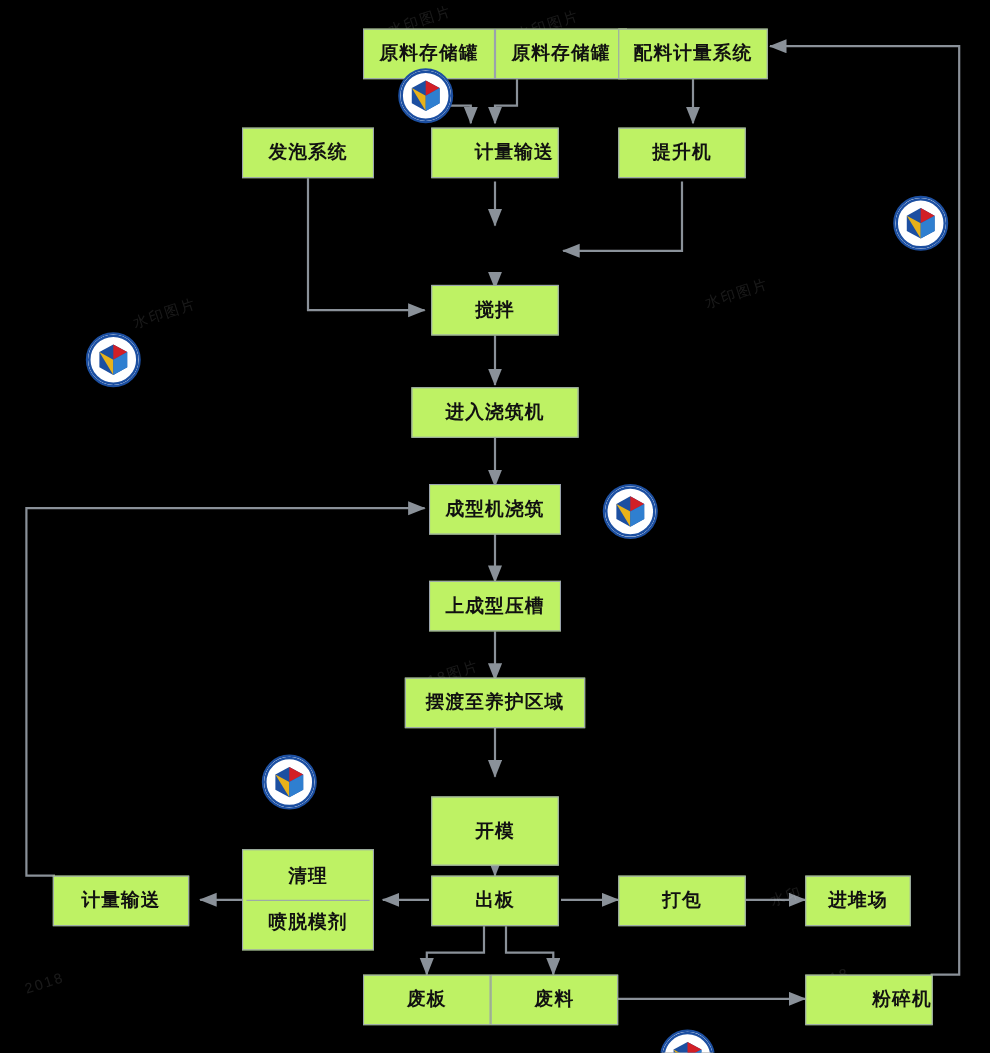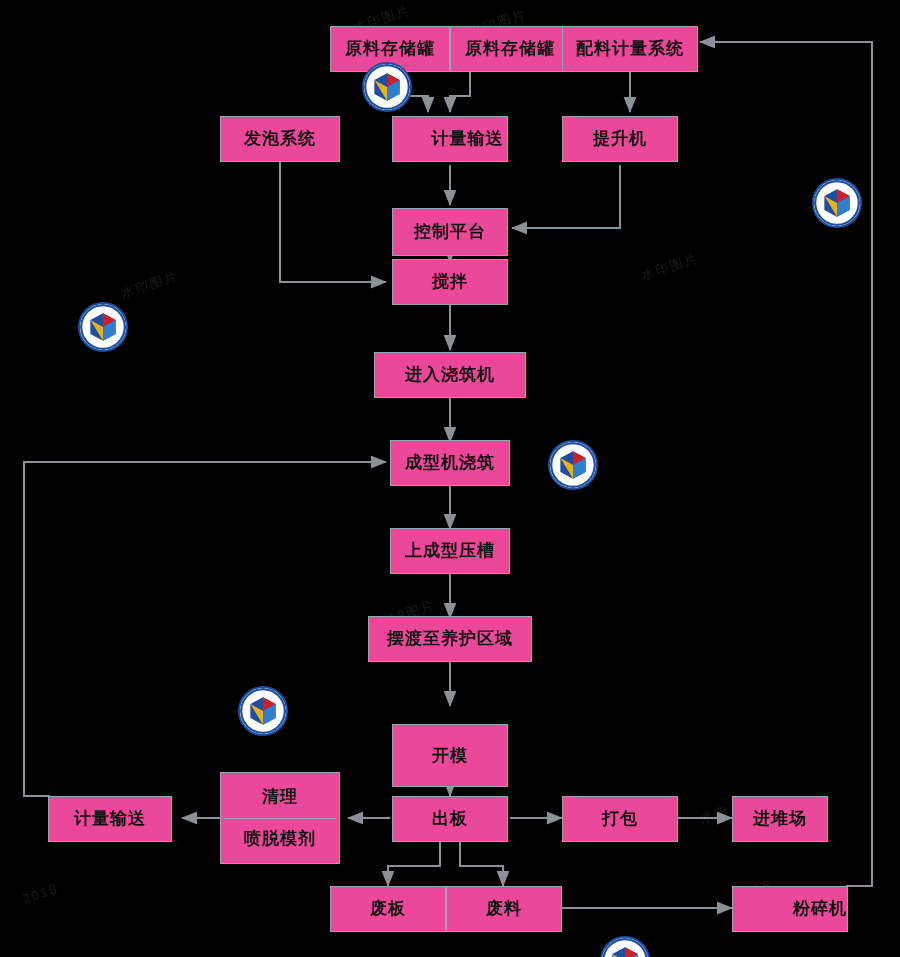--- a/index.html
+++ b/index.html
@@ -20,21 +20,21 @@
     position: absolute;
     left: 0;
     top: 0;
     width: 900px;
     height: 957px;
     pointer-events: none;
   }
   .node {
     position: absolute;
     box-sizing: border-box;
-    background: #ec4899;
+    background: #bef264;
     border: 1px solid #9aa3ad;
     color: #111111;
     font-weight: bold;
     display: flex;
     align-items: center;
     justify-content: center;
     text-align: center;
     letter-spacing: 1px;
     line-height: 1.15;
     font-size: 17px;
@@ -157,23 +157,20 @@
   </div>
   <div class="node" style="left:220px; top:116px; width:120px; height:46px;">
     <span>发泡系统</span>
   </div>
   <div class="node" style="left:392px; top:116px; width:116px; height:46px;padding-left:35px;">
     <span>计量输送</span>
   </div>
   <div class="node" style="left:562px; top:116px; width:116px; height:46px;">
     <span>提升机</span>
   </div>
-  <div class="node" style="left:392px; top:208px; width:116px; height:48px;">
-    <span>控制平台</span>
-  </div>
   <div class="node" style="left:392px; top:259px; width:116px; height:46px;">
     <span>搅拌</span>
   </div>
   <div class="node" style="left:374px; top:352px; width:152px; height:46px;">
     <span>进入浇筑机</span>
   </div>
   <div class="node" style="left:390px; top:440px; width:120px; height:46px;">
     <span>成型机浇筑</span>
   </div>
   <div class="node" style="left:390px; top:528px; width:120px; height:46px;">

